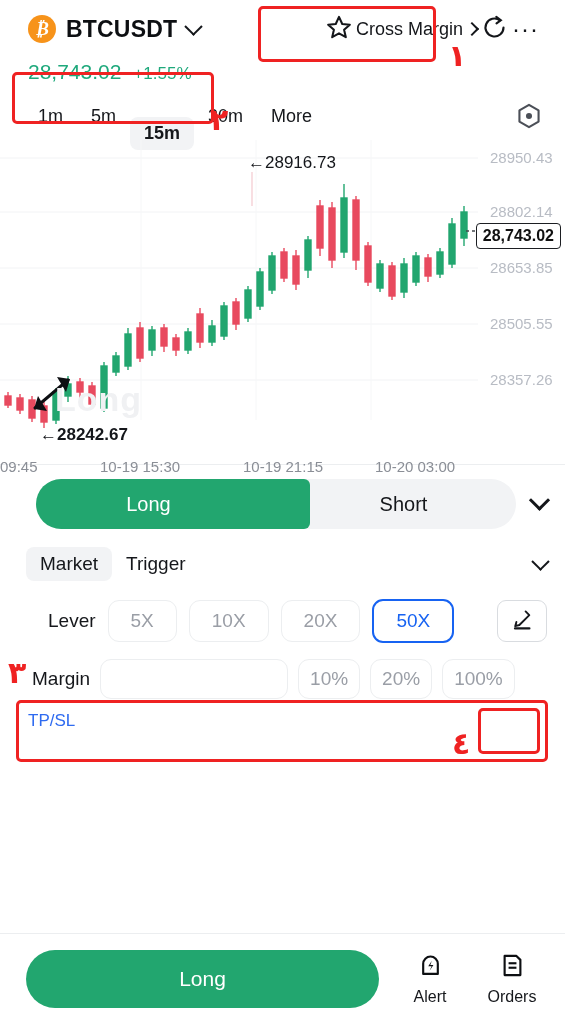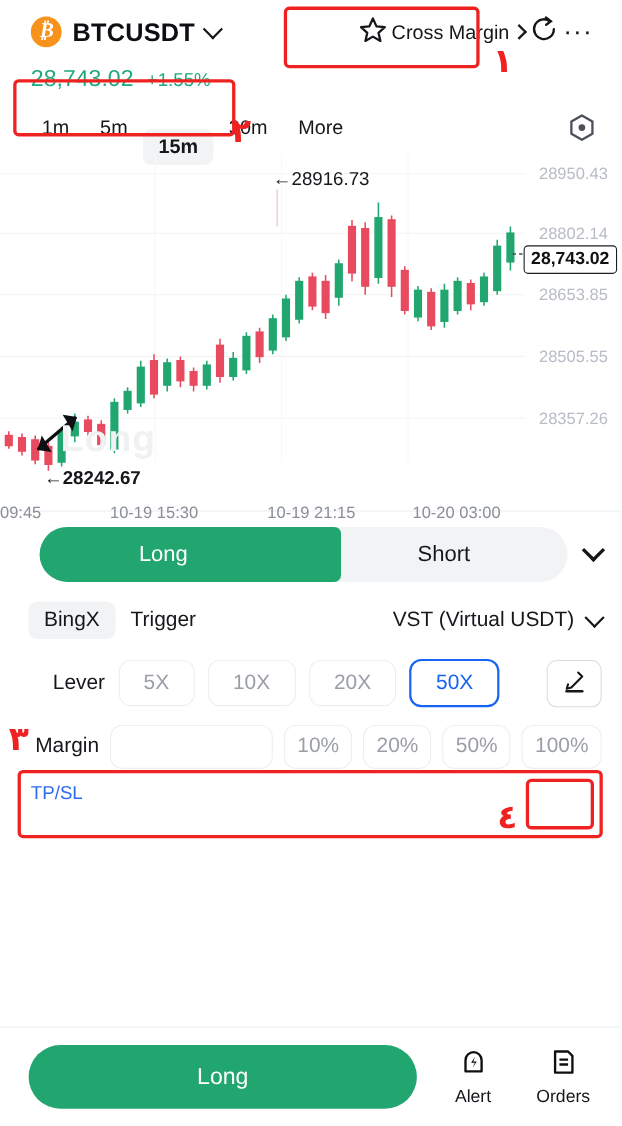--- a/index.html
+++ b/index.html
@@ -368,25 +368,24 @@
   <div class="ls-row">
     <div class="ls-toggle">
       <div class="ls-fill"></div>
       <div class="ls-long">Long</div>
       <div class="ls-short">Short</div>
     </div>
     <span class="ls-chev"></span>
   </div>
 
   <div class="ot-row">
-    <div class="ot sel">BingX</div>
+    <div class="ot sel">Market</div>
     <div class="ot">Trigger</div>
     <div class="ot-sp"></div>
     <div class="ot-right">
-      <span>VST (Virtual USDT)</span>
       <span class="chev"></span>
     </div>
   </div>
 
   <div class="lev-row">
     <div class="lev-label">Lever</div>
     <div class="pill">5X</div>
     <div class="pill">10X</div>
     <div class="pill">20X</div>
     <div class="pill active">50X</div>
@@ -401,21 +400,20 @@
     </div>
   </div>
 
   <div class="mg-row">
     <div class="mg-label">Margin</div>
     <div class="mg-input">
       <input type="text" placeholder="" style="">
     </div>
     <div class="pct">10%</div>
     <div class="pct">20%</div>
-    <div class="pct">50%</div>
     <div class="pct">100%</div>
   </div>
 
 
   <div class="tpsl">TP/SL</div>
 
   <div class="bottom-hr"></div>
   <div class="bottom-bar">
     <button class="long-btn">Long</button>
     <div class="bb-item">

